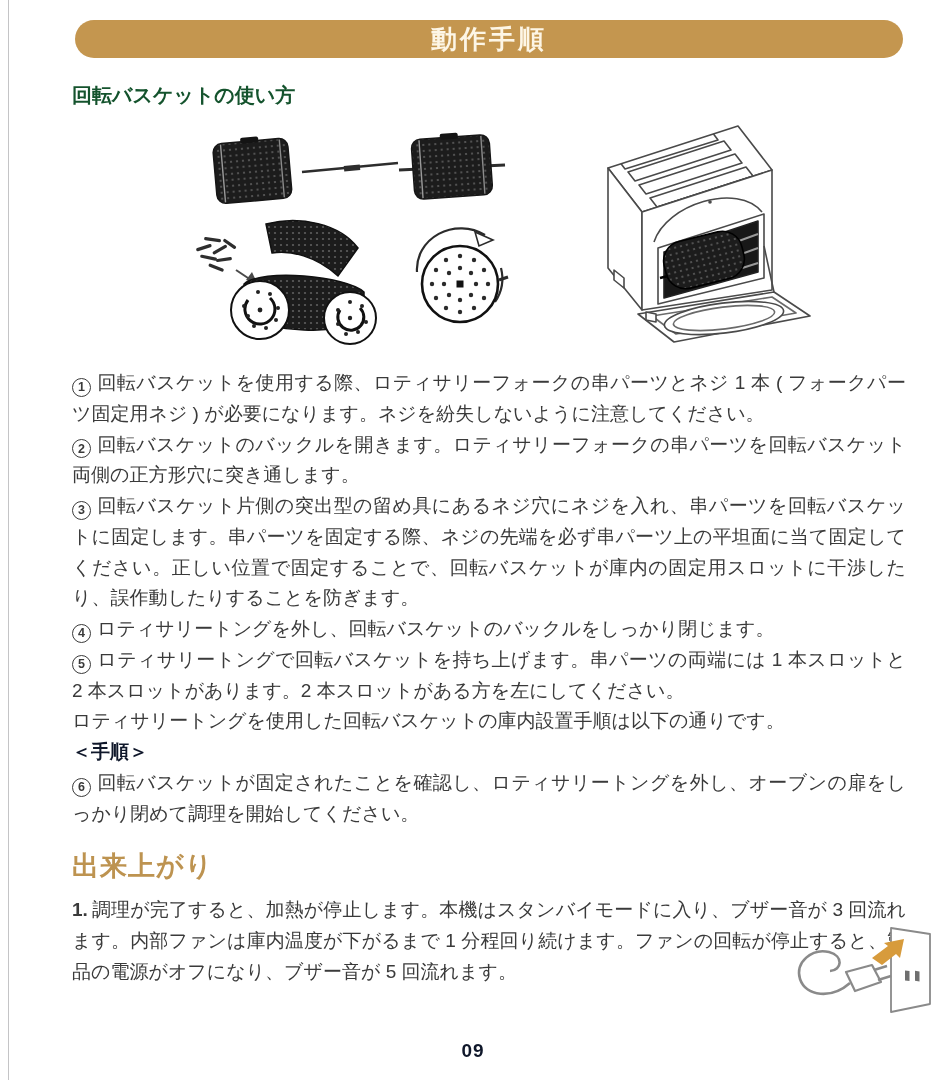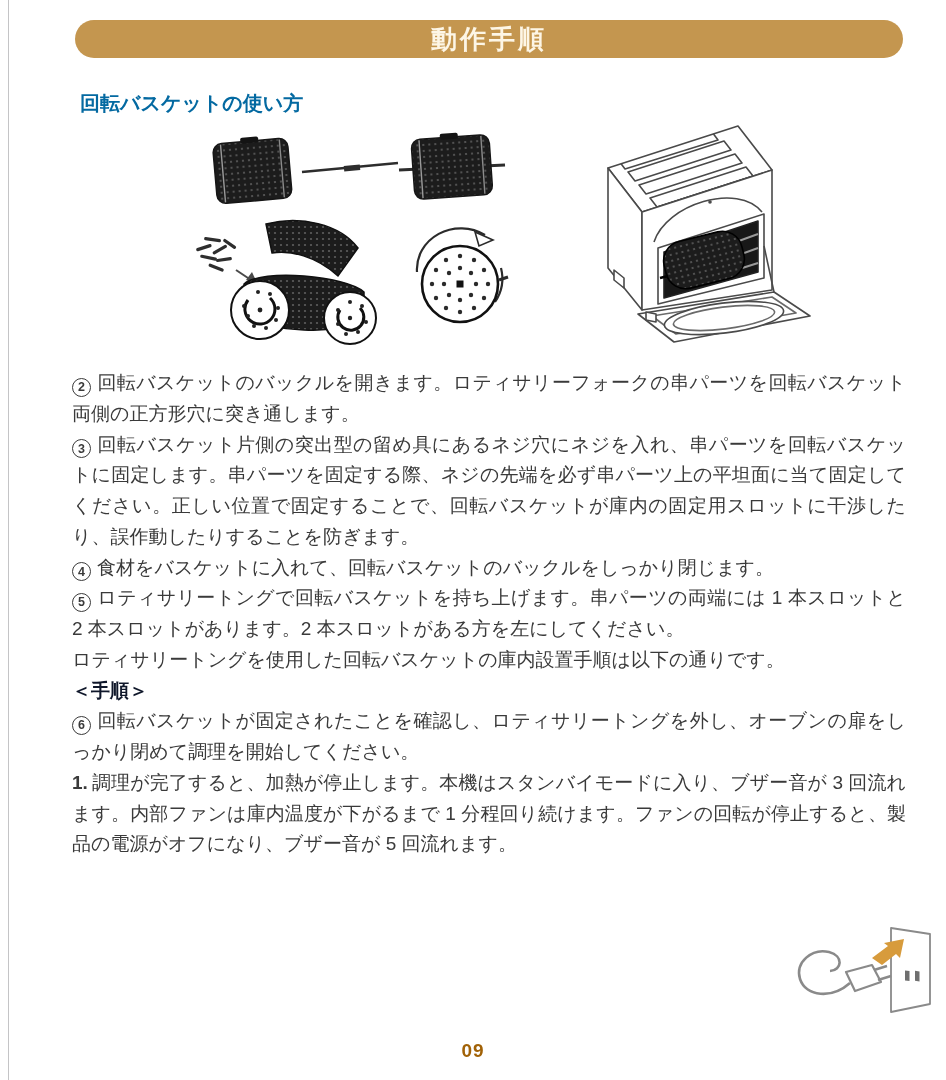--- a/index.html
+++ b/index.html
@@ -7,21 +7,21 @@
     position:relative;width:946px;height:1080px;background:#ffffff;overflow:hidden;
     font-family:"Liberation Sans","DejaVu Sans",sans-serif;color:#3a3a3a;
   }
   .photo-edge{position:absolute;top:0;left:8px;width:1px;height:100%;background:#c4c4c6;}
   .header-bar{
     position:absolute;left:75px;top:20px;width:828px;height:38px;border-radius:19px;
     background:#c4964f;display:flex;align-items:center;justify-content:center;
   }
   .header-bar span{color:#fdf6e6;font-size:26px;font-weight:bold;letter-spacing:3px;}
   .sub-title{
-    position:absolute;left:72px;top:82px;margin:8px;font-size:20px;font-weight:bold;color:#0369a1;
+    position:absolute;left:72px;top:82px;margin:0;font-size:20px;font-weight:bold;color:#14532d;
   }
   .fig{position:absolute;}
   .col{
     position:absolute;left:72px;top:368px;width:834px;
     font-size:19px;line-height:1.62;text-align:justify;color:#3a3a3a;
   }
   .col p{margin:0;}
   .cnum{
     display:inline-flex;box-sizing:border-box;width:19px;height:19px;border:1.6px solid #3a3a3a;
     border-radius:50%;font-size:12.5px;font-weight:bold;align-items:center;justify-content:center;
@@ -29,21 +29,21 @@
   }
   .proc-head{font-weight:bold;color:#0f172a;}
   .proc{padding-left:26px;}
   .proc b{margin-right:4px;}
   .num b{margin-right:4px;}
   .finish-title{
     margin:16px 0 6px 0;font-size:27px;font-weight:bold;color:#bd9350;letter-spacing:1px;
   }
   .page-number{
     position:absolute;left:0;top:1040px;width:100%;text-align:center;
-    font-size:19px;font-weight:bold;color:#a16207;letter-spacing:1px;
+    font-size:19px;font-weight:bold;color:#0f172a;letter-spacing:1px;
   }
   svg{display:block;}
 </style>
 </head>
 <body>
 
 <div class="page">
   <div class="photo-edge"></div>
 
   <svg width="0" height="0" style="position:absolute" aria-hidden="true">
@@ -221,28 +221,30 @@
 
         <line x1="196" y1="128" x2="206" y2="174" stroke="#4a4a4a"></line>
 
         <polygon points="46,152 56,160 56,170 46,162"></polygon>
         <polygon points="78,194 88,196 88,204 78,202"></polygon>
       </g>
     </svg>
   </div>
 
   <div class="col">
+    <p class="step"><span class="cnum">1</span><span>回転バスケットを使用する際、ロティサリーフォークの串パーツとネジ 1 本 ( フォークパーツ固定用ネジ ) が必要になります。ネジを紛失しないように注意してください。</span></p>
     <p class="step"><span class="cnum">2</span><span>回転バスケットのバックルを開きます。ロティサリーフォークの串パーツを回転バスケット両側の正方形穴に突き通します。</span></p>
     <p class="step"><span class="cnum">3</span><span>回転バスケット片側の突出型の留め具にあるネジ穴にネジを入れ、串パーツを回転バスケットに固定します。串パーツを固定する際、ネジの先端を必ず串パーツ上の平坦面に当て固定してください。正しい位置で固定することで、回転バスケットが庫内の固定用スロットに干渉したり、誤作動したりすることを防ぎます。</span></p>
-    <p class="step"><span class="cnum">4</span><span>食材をバスケットに入れて、回転バスケットのバックルをしっかり閉じます。</span></p>
+    <p class="step"><span class="cnum">4</span><span>ロティサリートングを外し、回転バスケットのバックルをしっかり閉じます。</span></p>
     <p class="step"><span class="cnum">5</span><span>ロティサリートングで回転バスケットを持ち上げます。串パーツの両端には 1 本スロットと 2 本スロットがあります。2 本スロットがある方を左にしてください。</span></p>
     <p>ロティサリートングを使用した回転バスケットの庫内設置手順は以下の通りです。</p>
     <p class="proc-head">＜手順＞</p>
     <p class="step"><span class="cnum">6</span><span>回転バスケットが固定されたことを確認し、ロティサリートングを外し、オーブンの扉をしっかり閉めて調理を開始してください。</span></p>
 
+    <h2 class="finish-title">出来上がり</h2>
     <p class="num"><b>1.</b><span>調理が完了すると、加熱が停止します。本機はスタンバイモードに入り、ブザー音が 3 回流れます。内部ファンは庫内温度が下がるまで 1 分程回り続けます。ファンの回転が停止すると、製品の電源がオフになり、ブザー音が 5 回流れます。</span></p>
 
   </div>
 
   <div class="fig" style="left:788px;top:925px;">
     <svg width="150" height="90" viewBox="0 0 150 90">
 
       <polygon points="103,3 142,9 142,79 103,87" fill="#ffffff" stroke="#8a8a8a" stroke-width="1.8" stroke-linejoin="round"></polygon>
       <rect x="117" y="29" width="4.5" height="10" fill="#6f6f6f" transform="skewY(8)"></rect>
       <rect x="127" y="28" width="4.5" height="10" fill="#6f6f6f" transform="skewY(8)"></rect>

